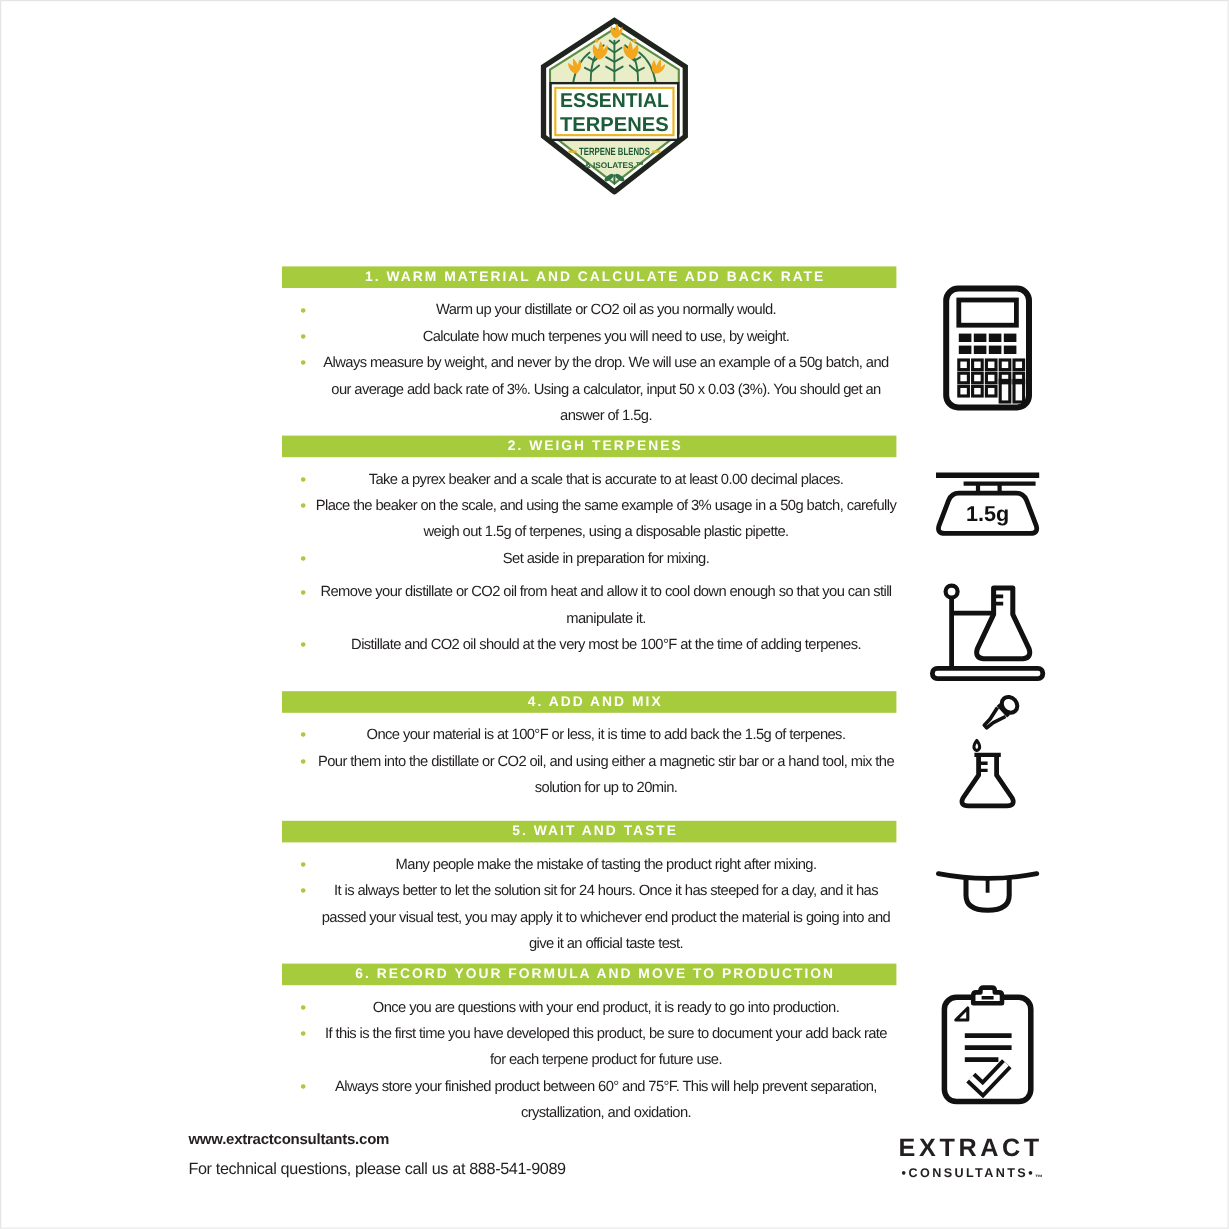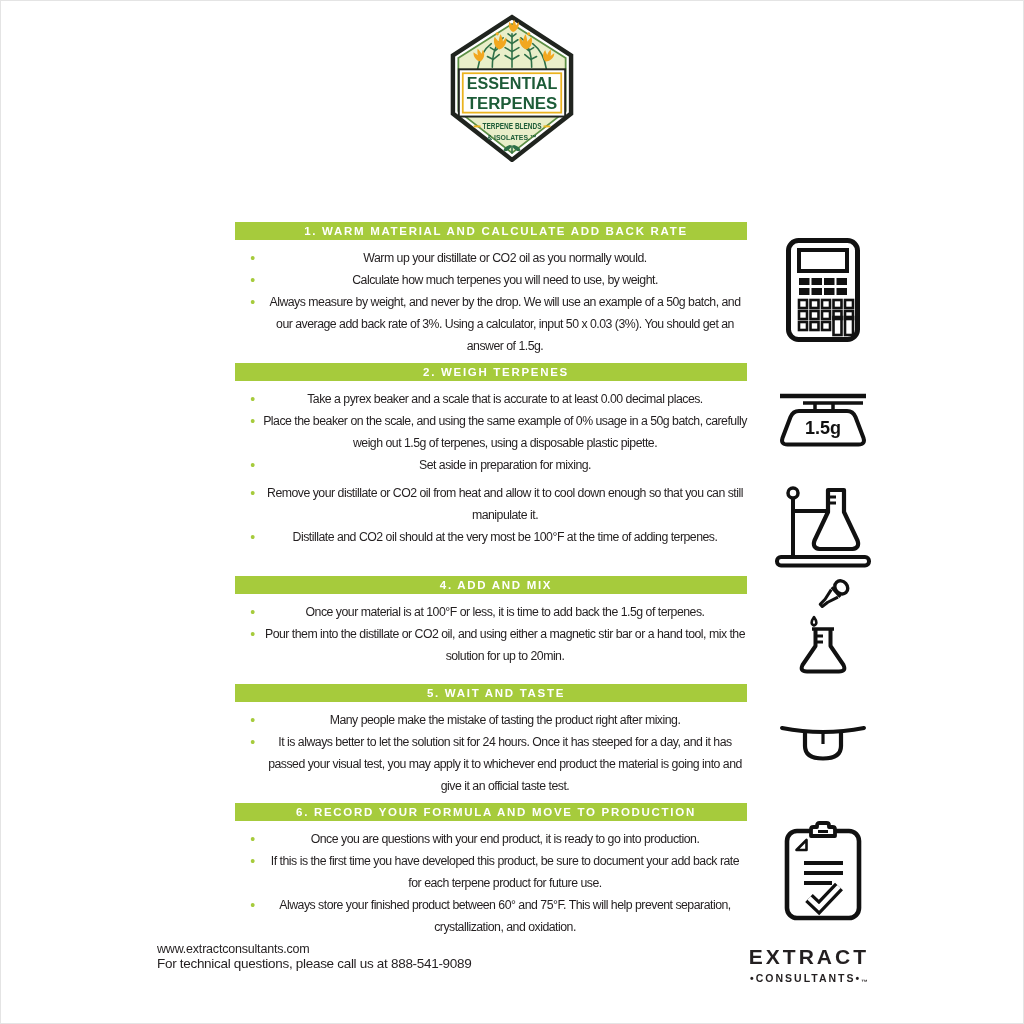--- a/index.html
+++ b/index.html
@@ -15,23 +15,23 @@
   .sec-left{width:512px;flex:0 0 512px;}
   .bar{box-sizing:border-box;width:100%;height:18px;line-height:18.5px;background:var(--accent-green,#a6cb3c);
        color:var(--bar-text,#fff);font-size:11.5px;font-weight:bold;letter-spacing:1.7px;
        padding-left:10px;margin-bottom:7px;white-space:nowrap;overflow:hidden;}
   .bullets{list-style:none;margin:0;padding:0;}
   .bullets li{display:flex;font-size:12.3px;letter-spacing:-0.5px;line-height:22px;color:var(--ink,#231f20);}
   .dot{flex:0 0 28px;padding-left:7px;box-sizing:border-box;color:var(--accent-green,#a6cb3c);font-size:14px;}
   .txt{flex:1;}
   .icon-col{flex:1;display:flex;align-items:center;justify-content:center;}
   .footer-left{position:absolute;left:156px;top:941px;}
-  .site{font-size:12.5px;font-weight:normal;letter-spacing:-0.2px;}
+  .site{font-size:12.5px;font-weight:bold;letter-spacing:-0.2px;margin-bottom:10px;}
   .phone{font-size:13.5px;letter-spacing:-0.3px;}
-  .brand{position:absolute;right:154px;top:944px;text-align:center;}
+  .brand{position:absolute;right:154px;top:944px;text-align:right;}
   .brand-name{font-size:21px;font-weight:bold;letter-spacing:3px;color:var(--ink,#231f20);}
   .brand-sub{font-size:10.5px;font-weight:bold;letter-spacing:2px;margin-top:3px;color:var(--ink,#231f20);}
   .brand-sub .tm{font-size:6.5px;letter-spacing:0;vertical-align:-2px;}
   
   .sk{stroke:var(--icon-ink,#111);fill:none;}
   .skf{stroke:var(--icon-ink,#111);fill:#fff;}
   .fl{fill:var(--icon-ink,#111);}
   .wh{stroke:#fff;fill:none;}
   .scale-label{fill:var(--icon-ink,#111);font-weight:bold;}
   .leafs{stroke:var(--logo-leaf-green,#2e6f47);fill:none;stroke-linecap:round;}
@@ -146,21 +146,21 @@
     <section class="section">
       <div class="sec-left">
         <div class="bar">2. WEIGH TERPENES</div>
         <ul class="bullets">
             <li>
               <span class="dot">•</span>
               <span class="txt">Take a pyrex beaker and a scale that is accurate to at least 0.00 decimal places.</span>
             </li>
             <li>
               <span class="dot">•</span>
-              <span class="txt">Place the beaker on the scale, and using the same example of 0% usage in a 50g batch, carefully weigh out 1.5g of terpenes, using a disposable plastic pipette.</span>
+              <span class="txt">Place the beaker on the scale, and using the same example of 3% usage in a 50g batch, carefully weigh out 1.5g of terpenes, using a disposable plastic pipette.</span>
             </li>
             <li>
               <span class="dot">•</span>
               <span class="txt">Set aside in preparation for mixing.</span>
             </li>
           </ul>
       </div>
       <div class="icon-col">
         <svg width="92" height="64" viewBox="0 0 92 64">
           <path d="M3 8 H89" class="sk" stroke-width="4.5"></path>

